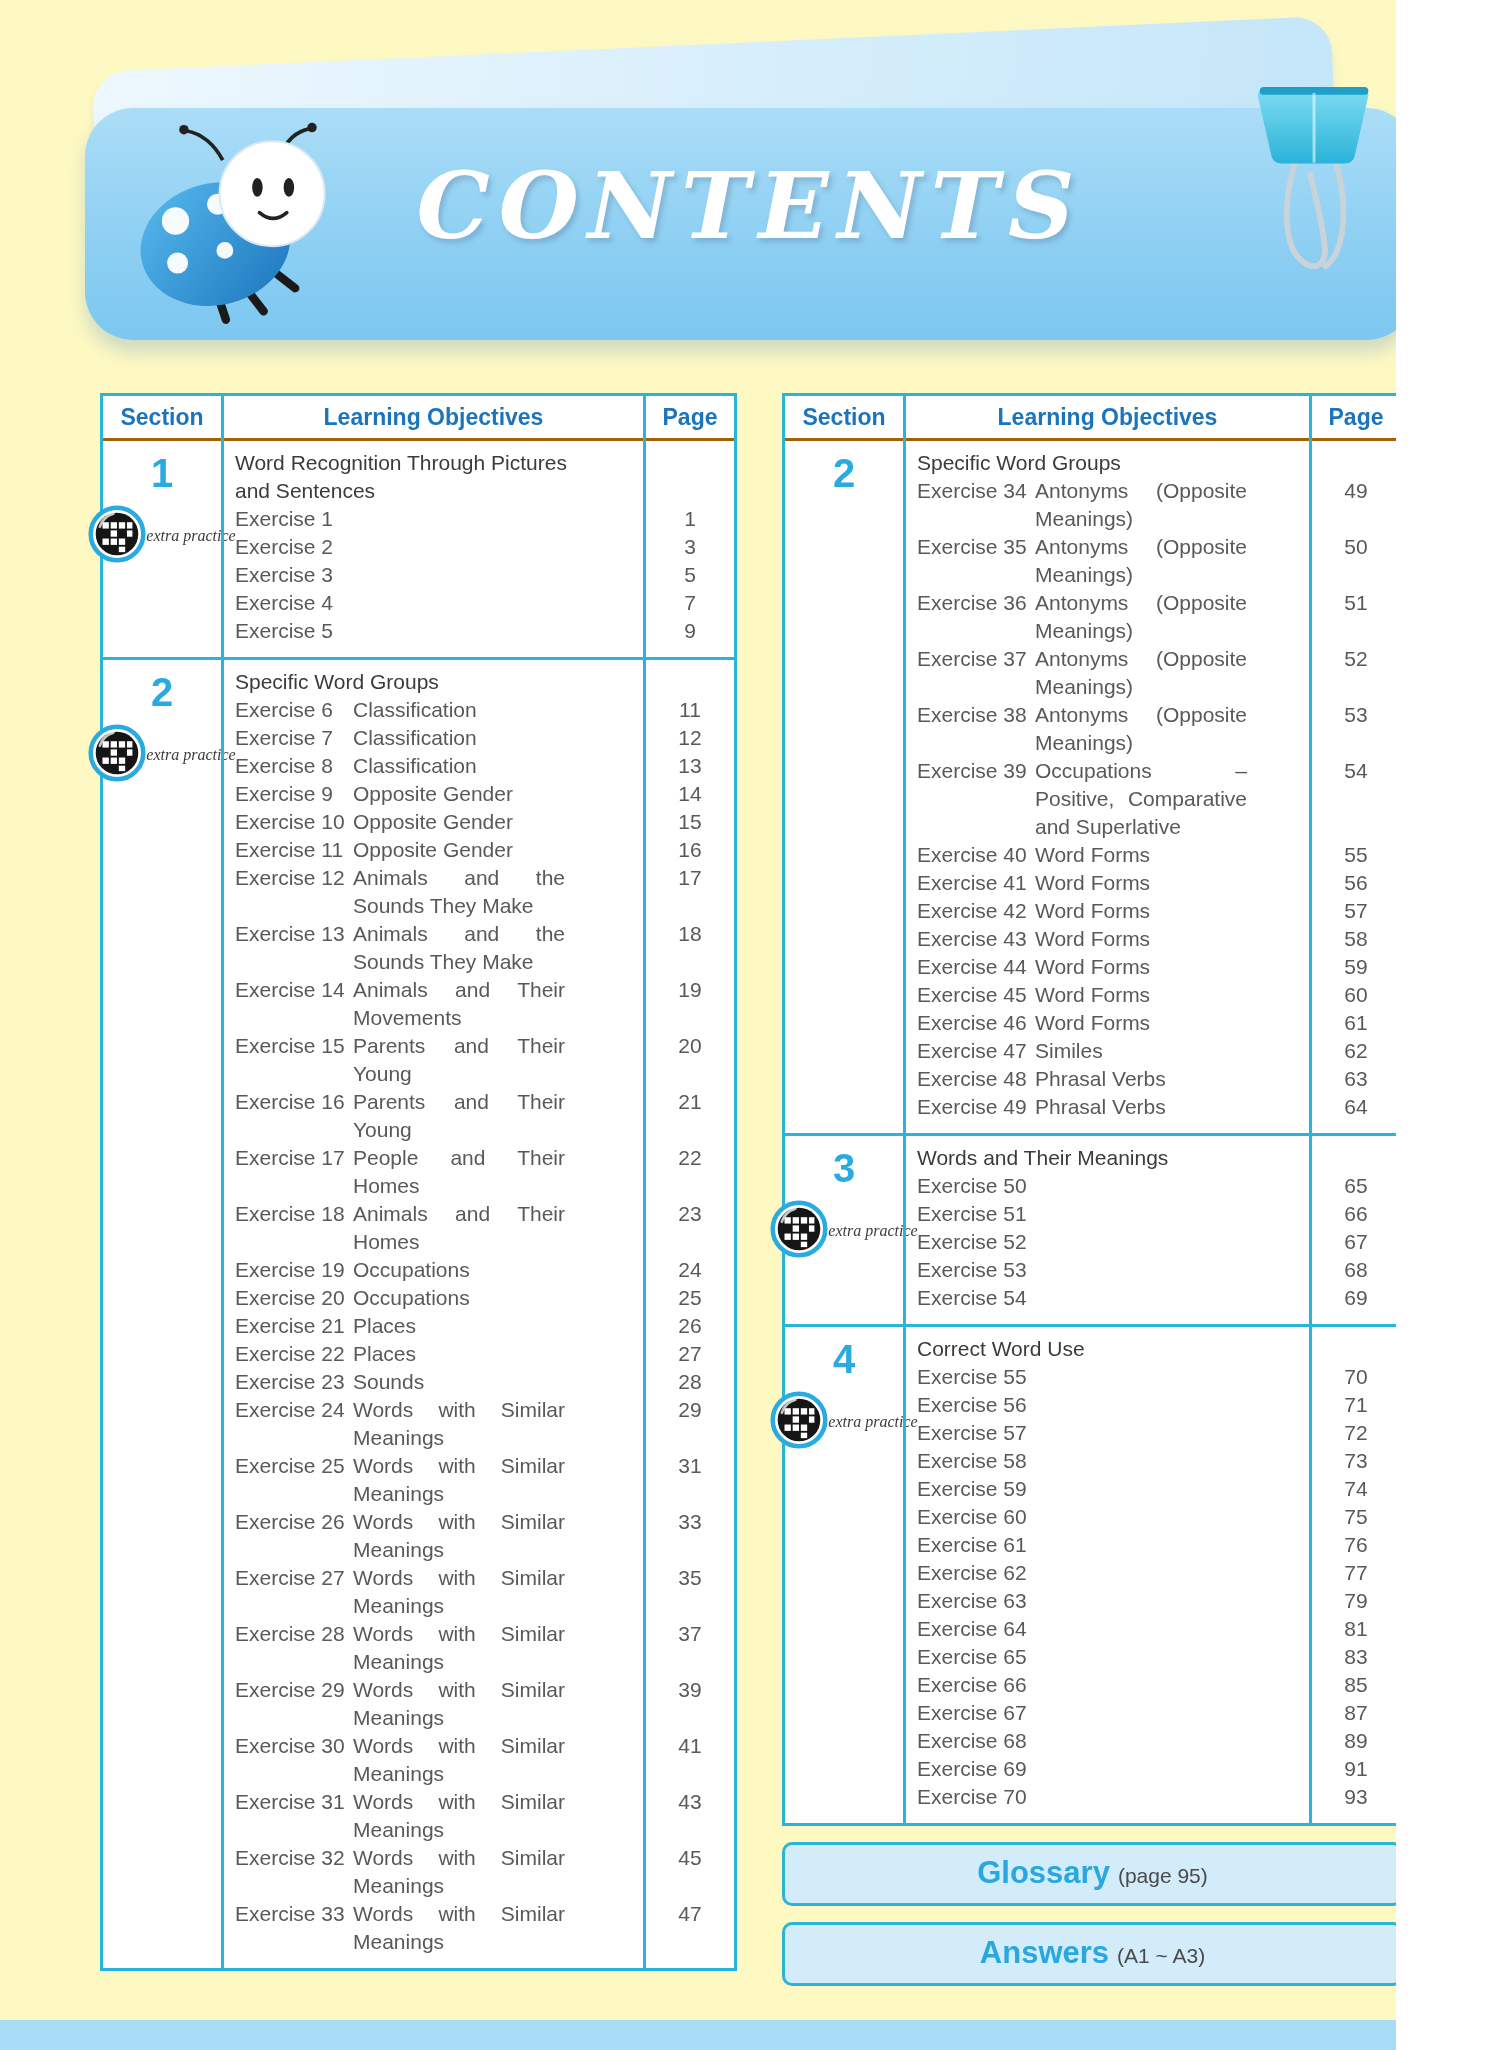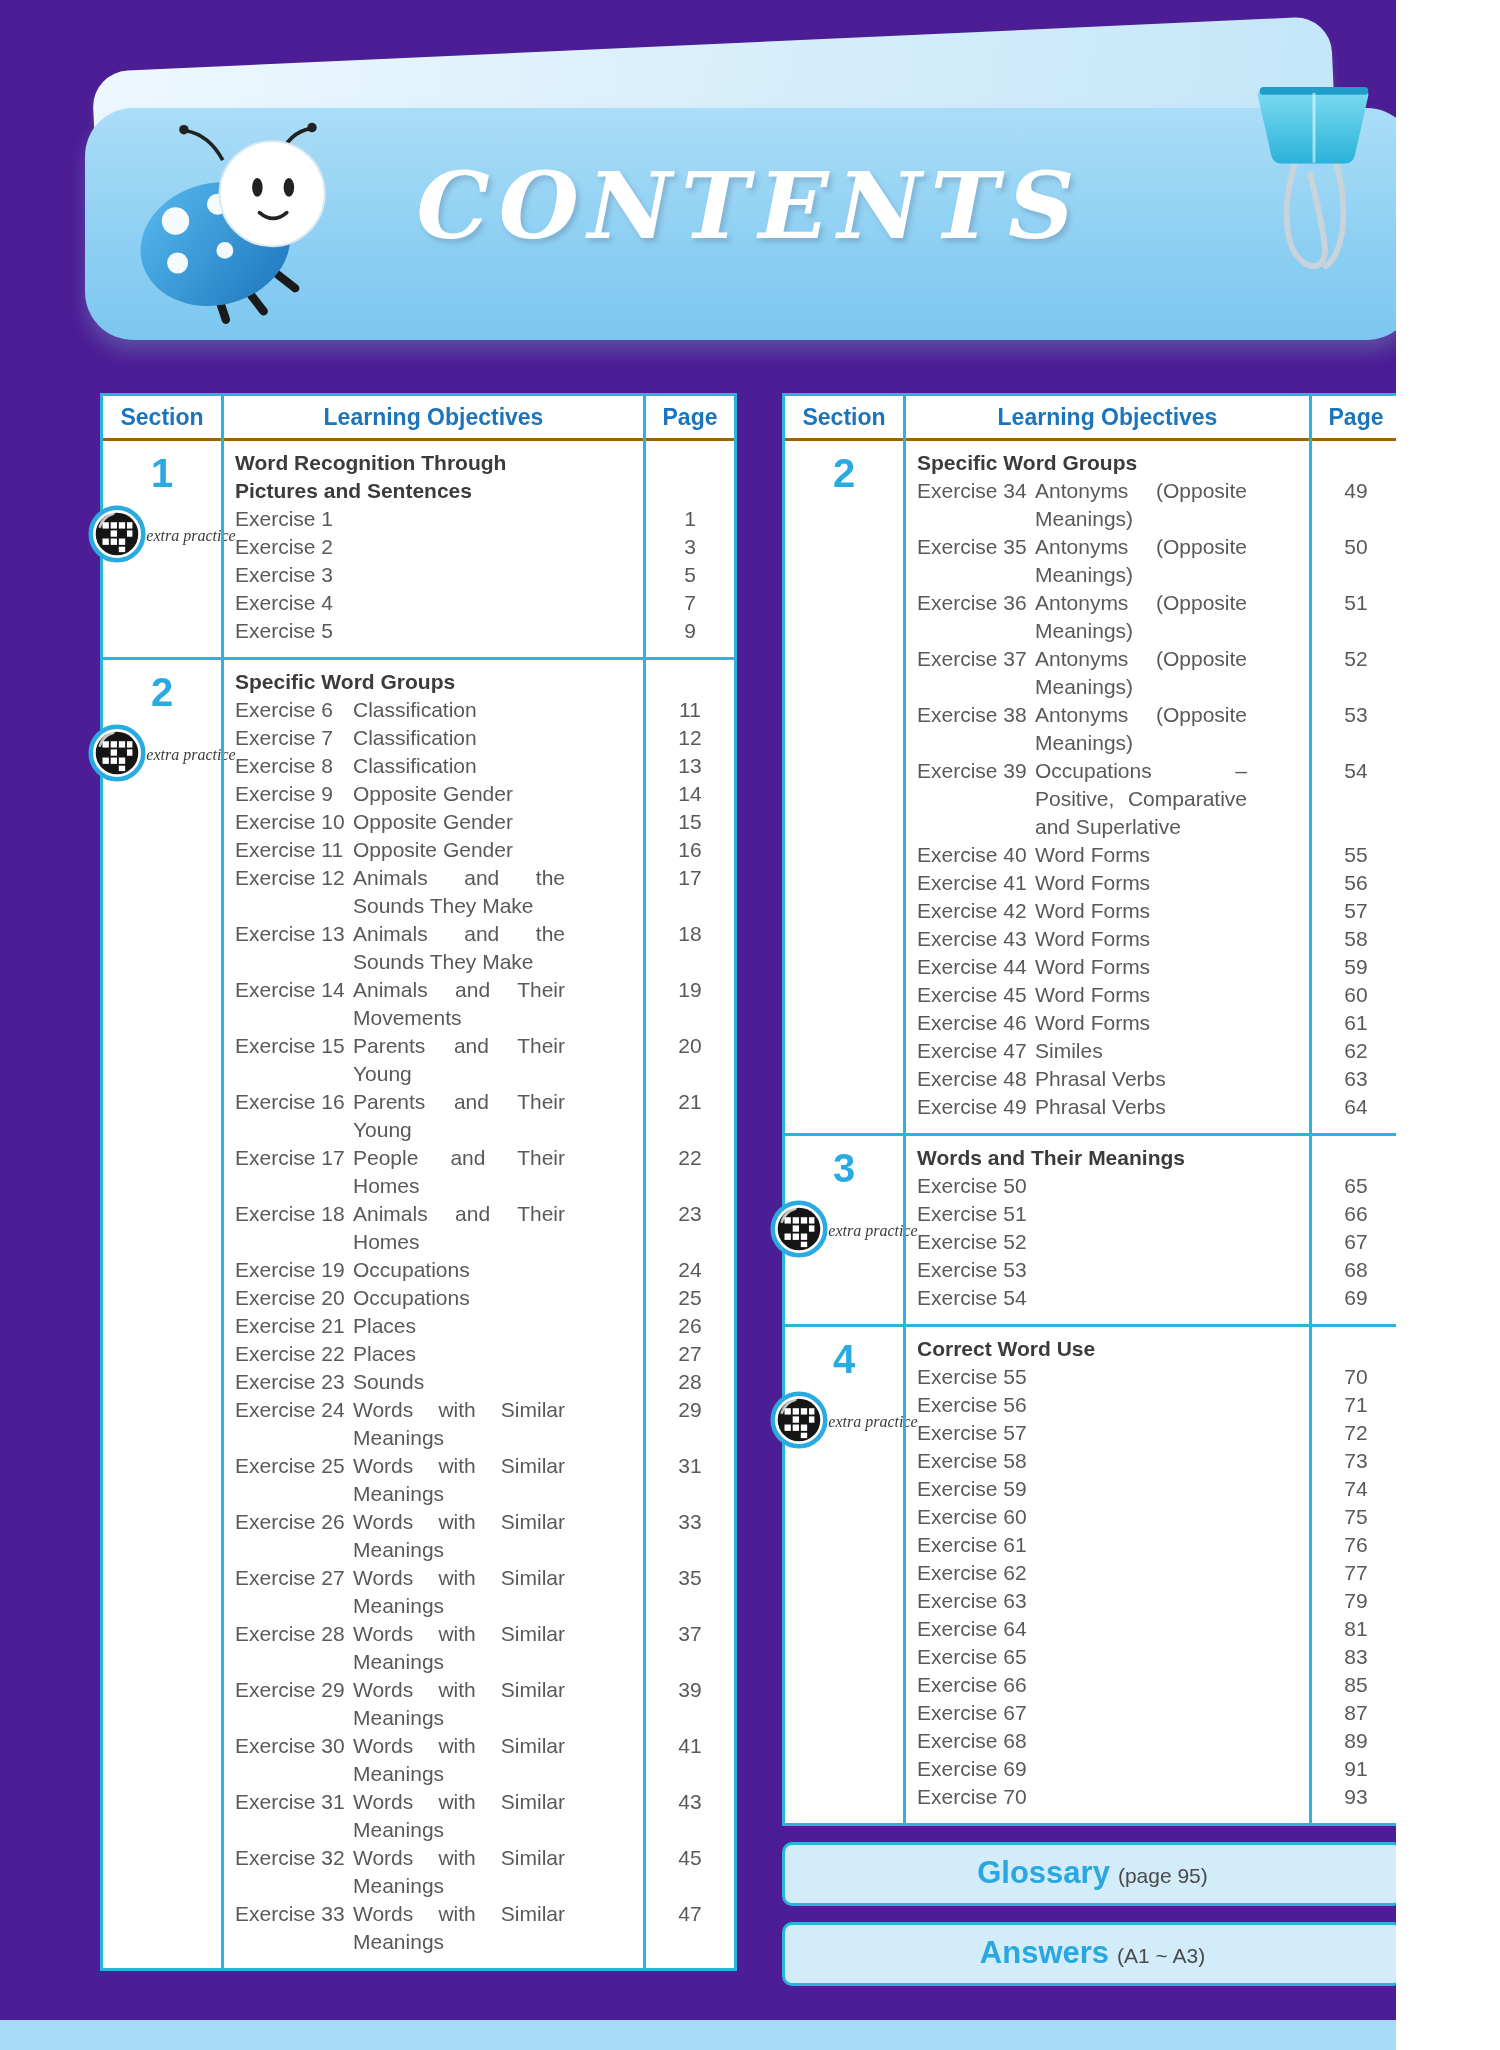--- a/index.html
+++ b/index.html
@@ -1,18 +1,18 @@
 <!DOCTYPE html>
 <html><head>
 <meta charset="utf-8">
 <style>
   *{box-sizing:border-box;margin:0;padding:0}
   html,body{background:#ffffff}
   body{width:1500px;height:2050px;font-family:"Liberation Sans",sans-serif}
-  .page{position:relative;width:1396px;height:2050px;overflow:hidden;background:#4c1d95}
+  .page{position:relative;width:1396px;height:2050px;overflow:hidden;background:#fef9c3}
 
   
   .banner-back{position:absolute;left:95px;top:44px;width:1240px;height:178px;border-radius:36px;
     background:linear-gradient(100deg,#EEF8FE 0%,#D6EEFB 55%,#C4E6F9 100%);
     transform:rotate(-2.6deg);box-shadow:0 6px 10px rgba(140,170,195,.2);z-index:0}
   .banner{position:absolute;left:85px;top:108px;width:1330px;height:232px;border-radius:48px;
     background:linear-gradient(180deg,#ABDDF7 0%,#8FD0F3 55%,#7CC7F0 100%);
     box-shadow:0 12px 18px rgba(120,160,190,.35);z-index:1}
   .banner-title{position:absolute;left:0;right:0;top:44px;text-align:center;
     font-family:"DejaVu Serif",serif;font-style:italic;font-weight:bold;font-size:92px;
@@ -39,21 +39,21 @@
   .section-block{display:flex;border-bottom:3px solid #2BB4DB}
   .toc-body .section-block:last-child{border-bottom:none}
   .sec-cell{width:118px;flex:none;display:flex;flex-direction:column;align-items:center;padding-top:10px}
   .sec-num{color:#29ABE2;font-size:40px;font-weight:bold;line-height:1.1}
   .badge{display:flex;flex-direction:row;align-items:center;margin-top:10px}
   .badge-label{font-family:"Liberation Serif",serif;font-style:italic;font-size:16px;color:#3B3B3D;margin-top:3px;white-space:nowrap}
 
   .sec-rows{flex:1;display:flex;flex-direction:column;padding:8px 0 12px;font-size:21px;line-height:28px;color:#58595B}
   .ex-row{display:flex}
   .ex-main{flex:1;display:flex;padding-left:14px;min-width:0}
-  .sec-title{font-weight:bold;color:#3B3B3D;max-width:345px}
+  .sec-title{font-weight:normal;color:#3B3B3D;max-width:345px}
   .ex-label{width:118px;flex:none;white-space:nowrap}
   .ex-topic{width:212px;flex:none;text-align:justify}
   .ex-page{width:88px;flex:none;text-align:center}
 
   
   .footer-box{margin-top:16px;border:3px solid #2BB4DB;border-radius:10px;background:#D3ECFA;
     text-align:center;padding:10px 0 12px}
   .footer-title{color:#29A7E0;font-weight:bold;font-size:31px}
   .footer-note{color:#4A4A4C;font-size:21px;margin-left:8px}
 </style>

